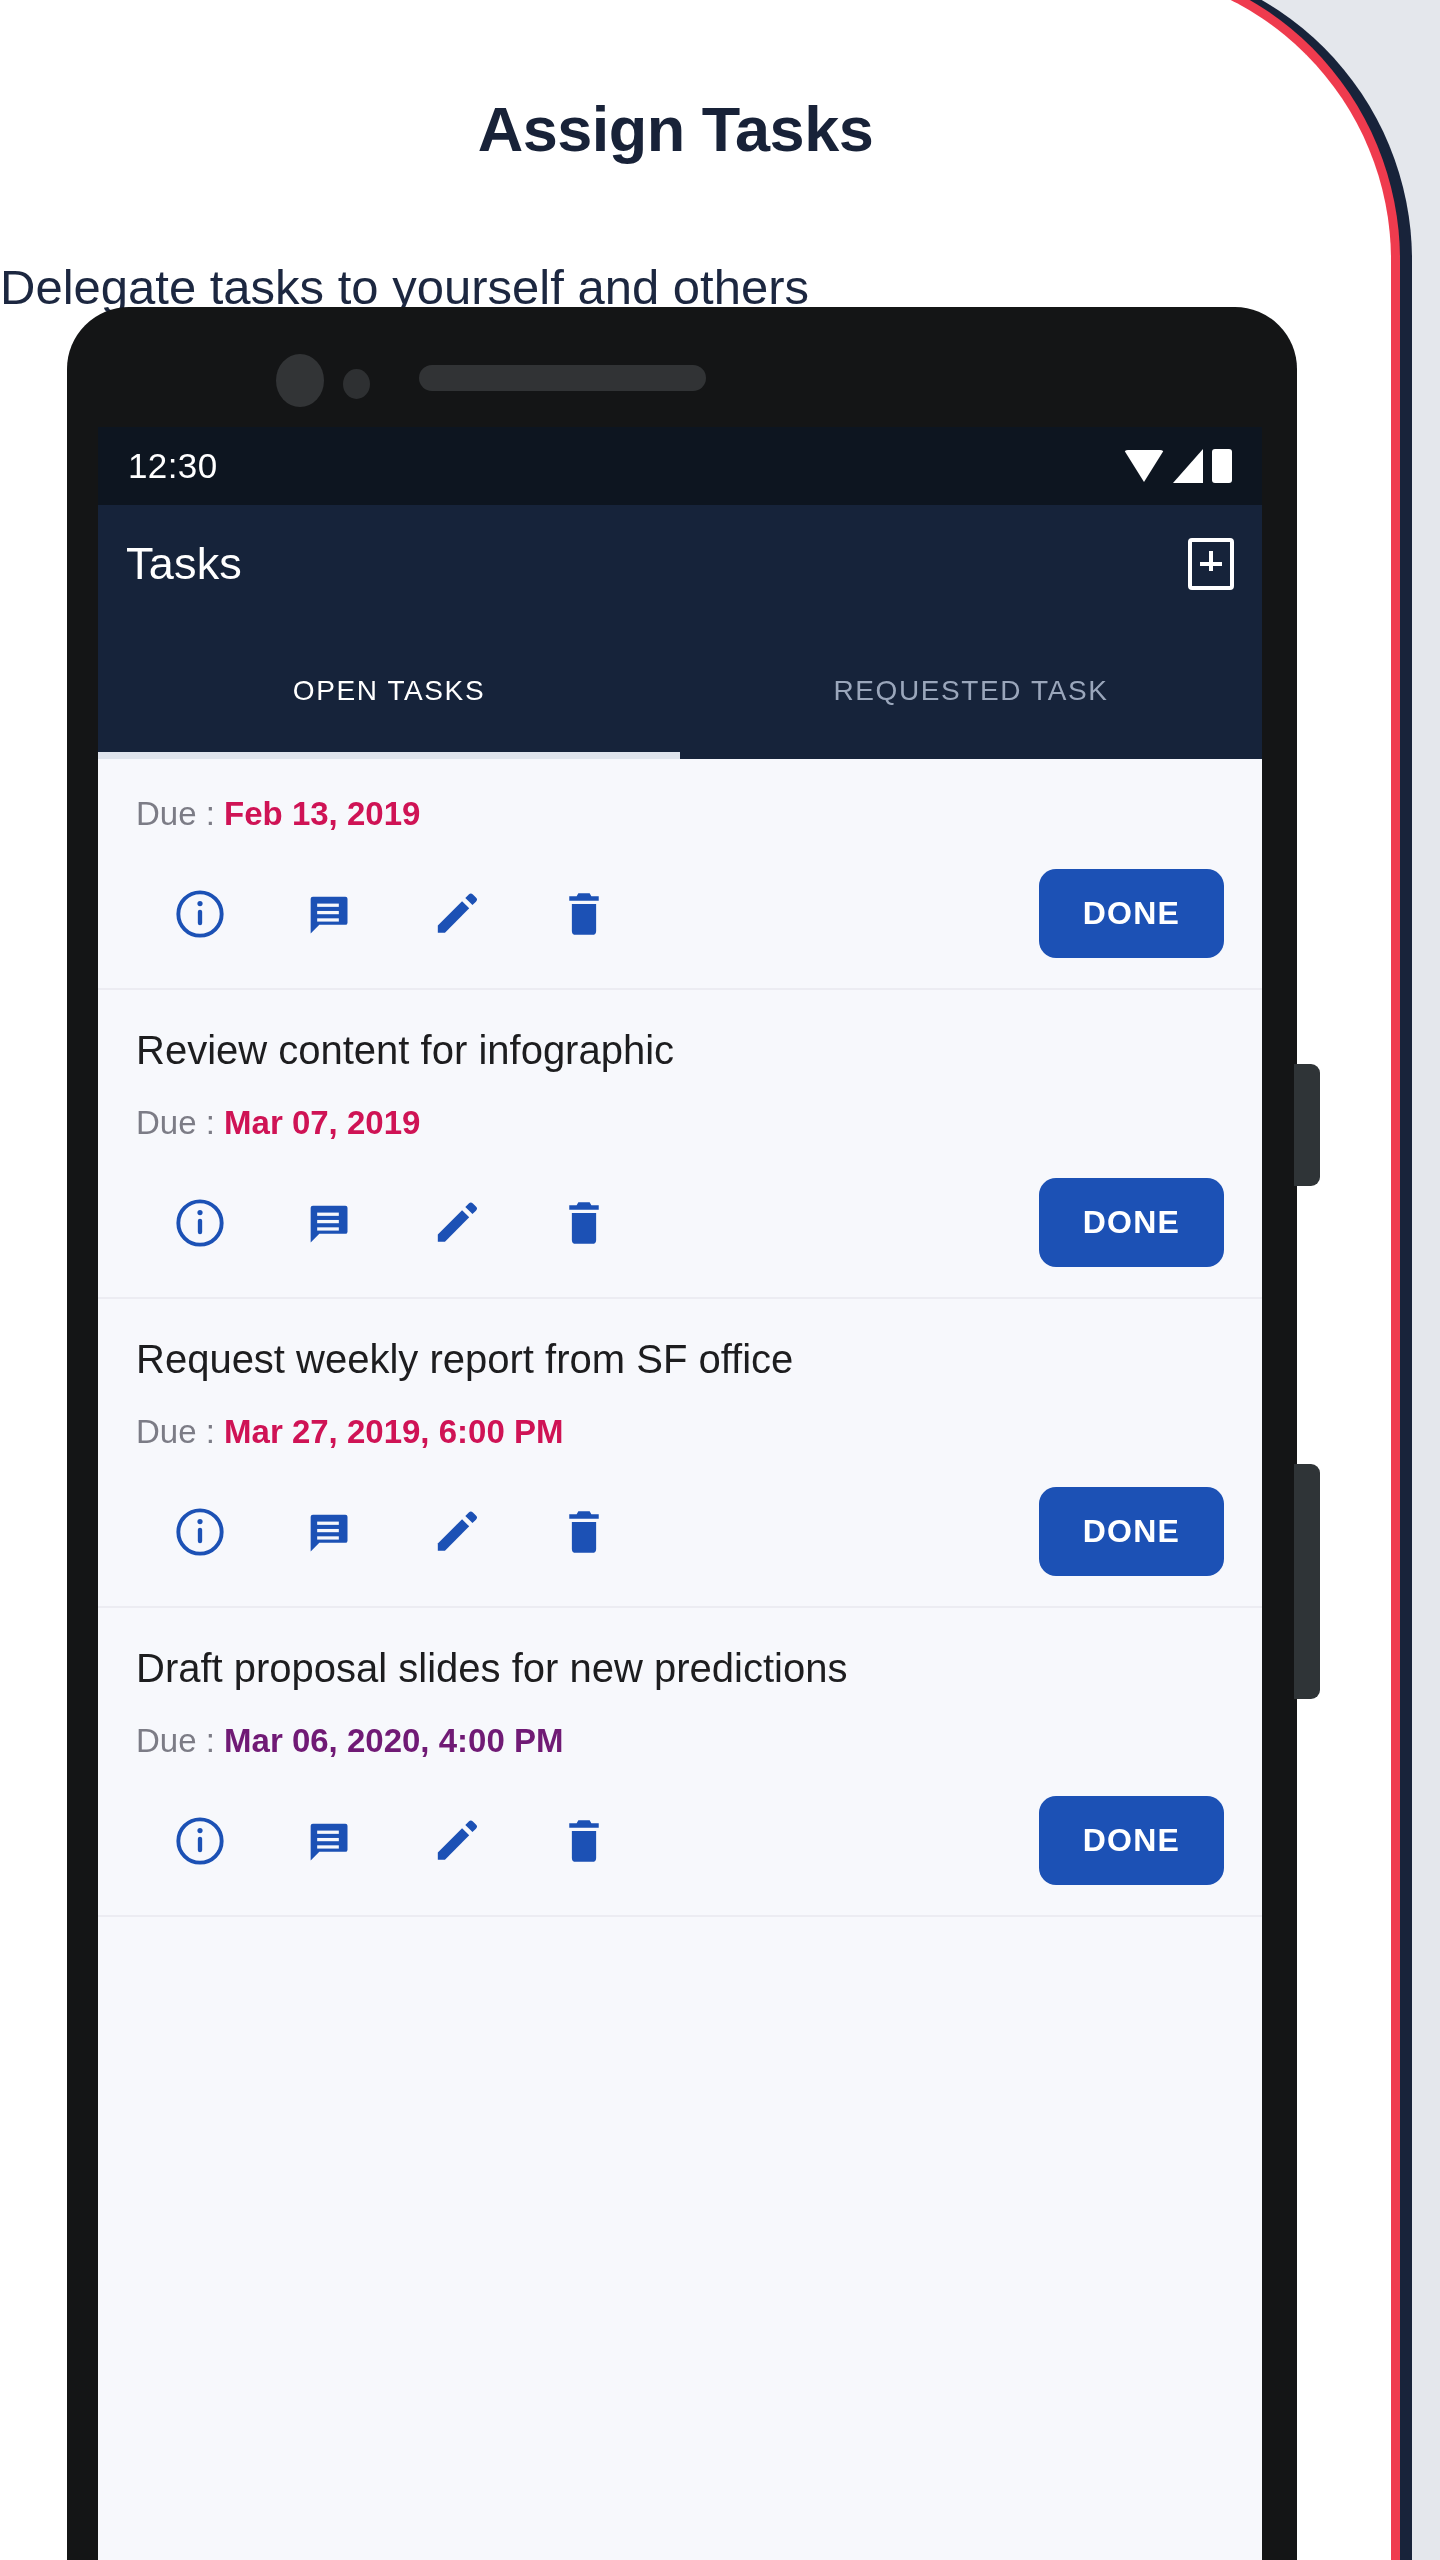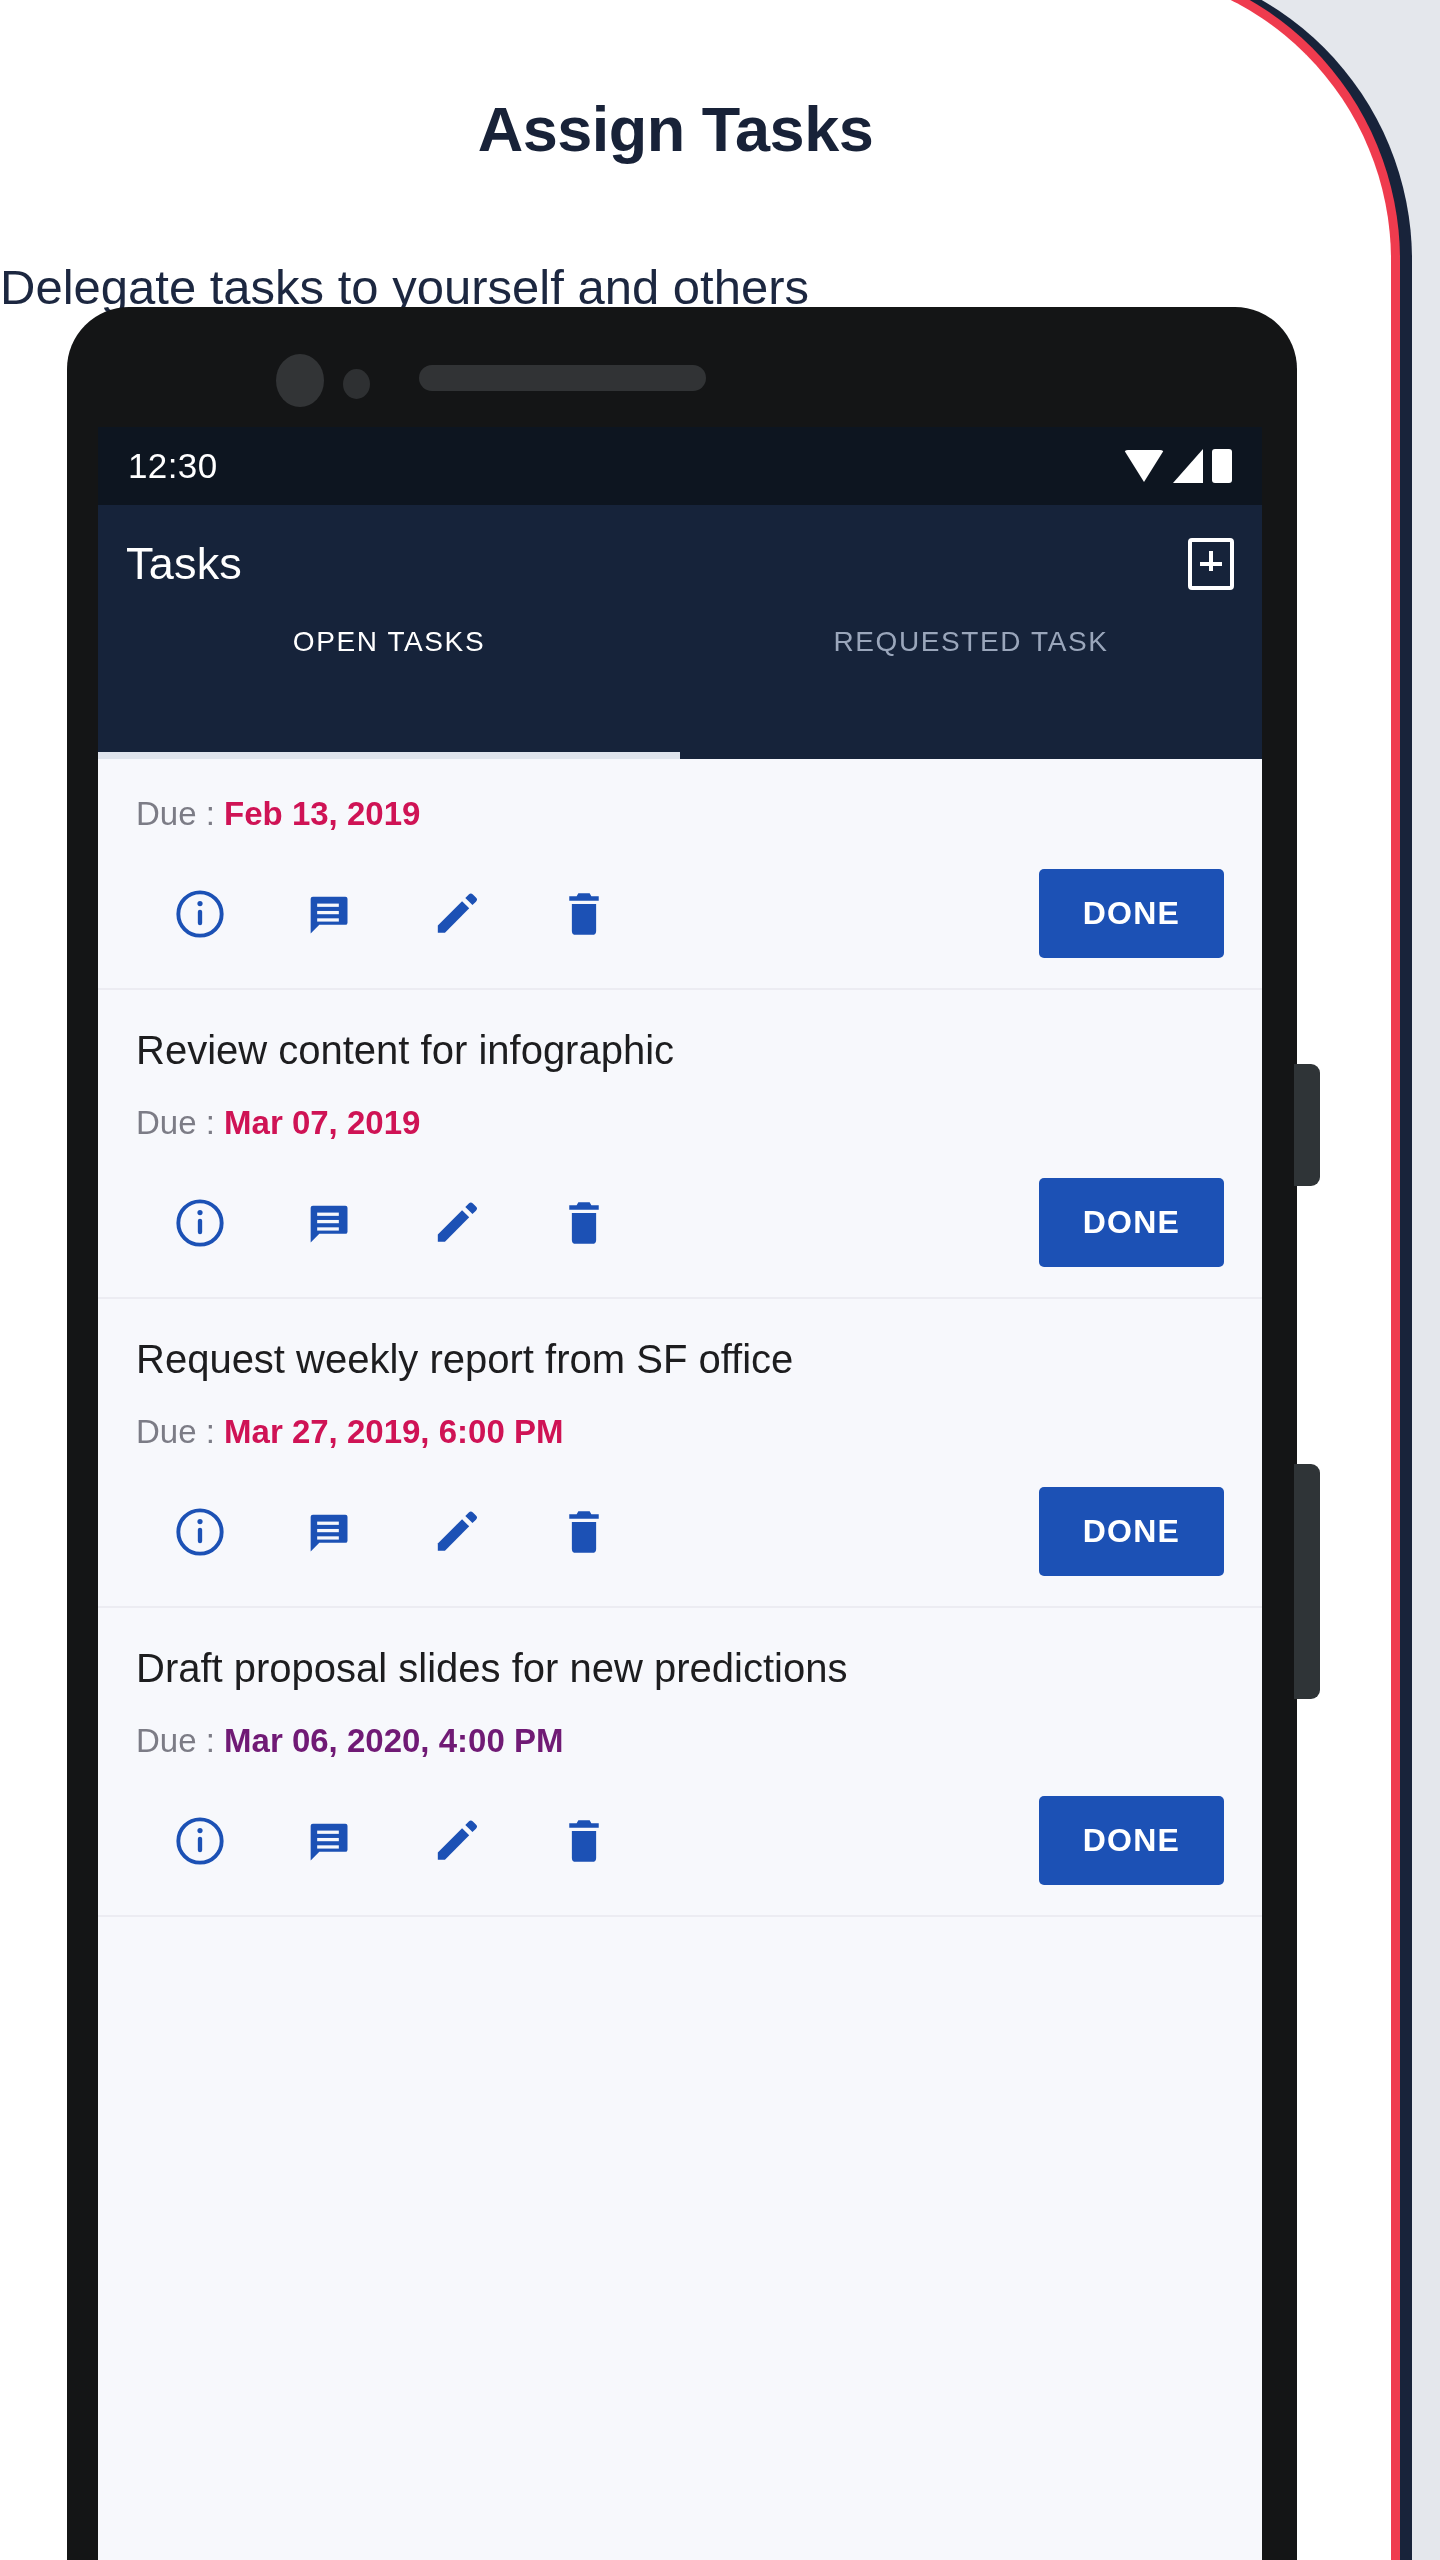--- a/index.html
+++ b/index.html
@@ -154,21 +154,21 @@
 
   
   #tab-bar {
     position: relative;
     height: 136px;
     background: #16233a;
     display: flex;
   }
   .tab {
     flex: 1;
-    display: flex; justify-content: center;
+    display: flex; align-items: center; justify-content: center;
     text-align: center;
     padding: 0 12px;
     font-size: 28px; font-weight: 500;
     letter-spacing: 1.6px;
     line-height: 1.35;
     color: #9aa6bb;
     cursor: pointer;
     position: relative;
   }
   .tab.active { color: #ffffff; }
@@ -210,21 +210,21 @@
     cursor: pointer;
   }
   .action-icon svg { display: block; }
   .done-button {
     margin-left: auto;
     background: #1c51b5;
     color: #ffffff;
     font-size: 32px; font-weight: bold;
     letter-spacing: 1.2px;
     padding: 26px 44px;
-    border-radius: 5px;
+    border-radius: 17px;
     cursor: pointer;
   }
 </style>
 </head>
 <body>
 
 <div id="promo-card">
   <div id="promo-inner">
 
     <div id="headline">Assign Tasks</div>

